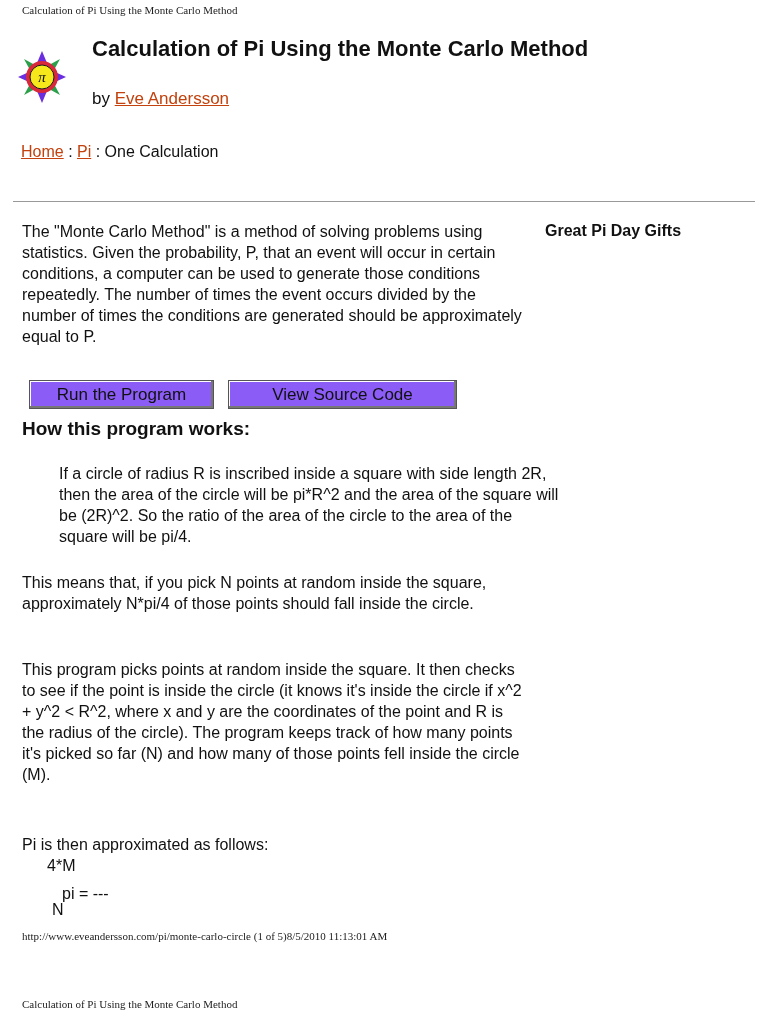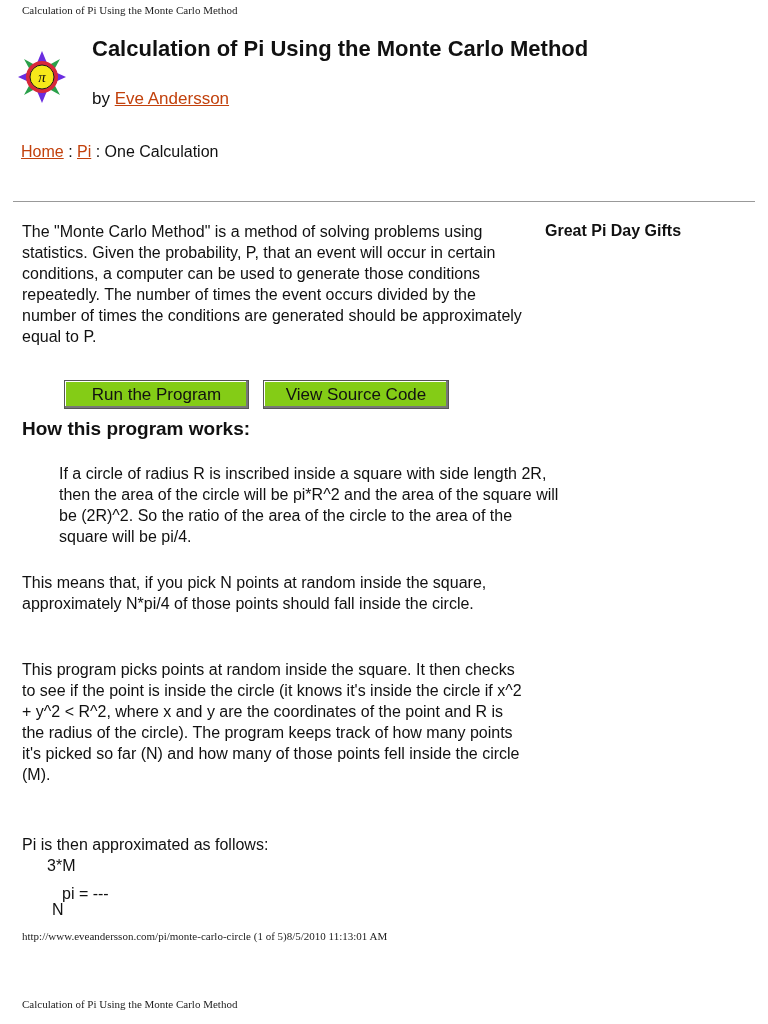--- a/index.html
+++ b/index.html
@@ -8,23 +8,23 @@
   #hdr-top { top: 4px; }
   #logo { position: absolute; left: 17px; top: 49px; width: 50px; height: 56px; }
   #title { position: absolute; left: 92px; top: 36px; font-size: 22px; font-weight: bold; margin: 0; }
   #byline { position: absolute; left: 92px; top: 89px; font-size: 17px; }
   a { color: #c2410c; text-decoration: underline; }
   #crumb { position: absolute; left: 13px; top: 143px; font-size: 16px; margin-left: 8px; }
   #rule { position: absolute; left: 13px; right: 13px; top: 201px; height: 0; border-top: 1.5px solid #999; }
   .para { position: absolute; left: 22px; width: 500px; font-size: 16px; line-height: 21px; margin: 0; }
   #intro { top: 221px; }
   #sidebar { position: absolute; left: 545px; top: 222px; font-size: 16px; font-weight: bold; }
-  .btn { position: absolute; top: 380px; height: 29px; background: #84cc16; border: 1px solid #555; box-shadow: inset -2px -2px 0 #777, inset 1px 1px 0 #fff; font-family: "Liberation Sans", sans-serif; font-size: 17px; color: #111; padding: 0; cursor: pointer; margin-left: 35px; }
+  .btn { position: absolute; top: 380px; height: 29px; background: #8b5cf6; border: 1px solid #555; box-shadow: inset -2px -2px 0 #777, inset 1px 1px 0 #fff; font-family: "Liberation Sans", sans-serif; font-size: 17px; color: #111; padding: 0; cursor: pointer; }
   #run-btn { left: 29px; width: 185px; }
-  #src-btn { left: 228px; width: 186px; }
+  #src-btn { left: 228px; width: 229px; }
   #how { position: absolute; left: 22px; top: 418px; font-size: 19px; margin: 0; font-weight: bold; }
   #p1 { top: 463px; margin-left: 37px; }
   #p2 { top: 572px; }
   #p3 { top: 659px; }
   #p4 { top: 810px; margin-top: 24px; }
   #formula { position: absolute; left: 22px; top: 855px; font-size: 16px; line-height: 21px; }
   #formula .num { position: absolute; left: 25px; top: 0; white-space: nowrap; }
   #formula .eq { position: absolute; left: 0; top: 28px; white-space: nowrap; margin-left: 40px; }
   #formula .den { position: absolute; left: 30px; top: 44px; white-space: nowrap; }
   #footer-url { top: 930px; }
@@ -71,19 +71,19 @@
 <button class="btn" id="src-btn">View Source Code</button>
 
 <h2 id="how">How this program works:</h2>
 
 <p class="para" id="p1">If a circle of radius R is inscribed inside a square with side length 2R, then the area of the circle will be pi*R^2 and the area of the square will be (2R)^2. So the ratio of the area of the circle to the area of the square will be pi/4.</p>
 <p class="para" id="p2">This means that, if you pick N points at random inside the square, approximately N*pi/4 of those points should fall inside the circle.</p>
 <p class="para" id="p3">This program picks points at random inside the square. It then checks to see if the point is inside the circle (it knows it's inside the circle if x^2 + y^2 &lt; R^2, where x and y are the coordinates of the point and R is the radius of the circle). The program keeps track of how many points it's picked so far (N) and how many of those points fell inside the circle (M).</p>
 <p class="para" id="p4">Pi is then approximated as follows:</p>
 
 <div id="formula">
-  <span class="num">3*M</span>
+  <span class="num">4*M</span>
   <span class="eq">pi = ---</span>
   <span class="den">N</span>
 </div>
 
 <div class="serif-small" id="footer-url">http://www.eveandersson.com/pi/monte-carlo-circle (1 of 5)8/5/2010 11:13:01 AM</div>
 <div class="serif-small" id="footer-title">Calculation of Pi Using the Monte Carlo Method</div>
 
 </body></html>

